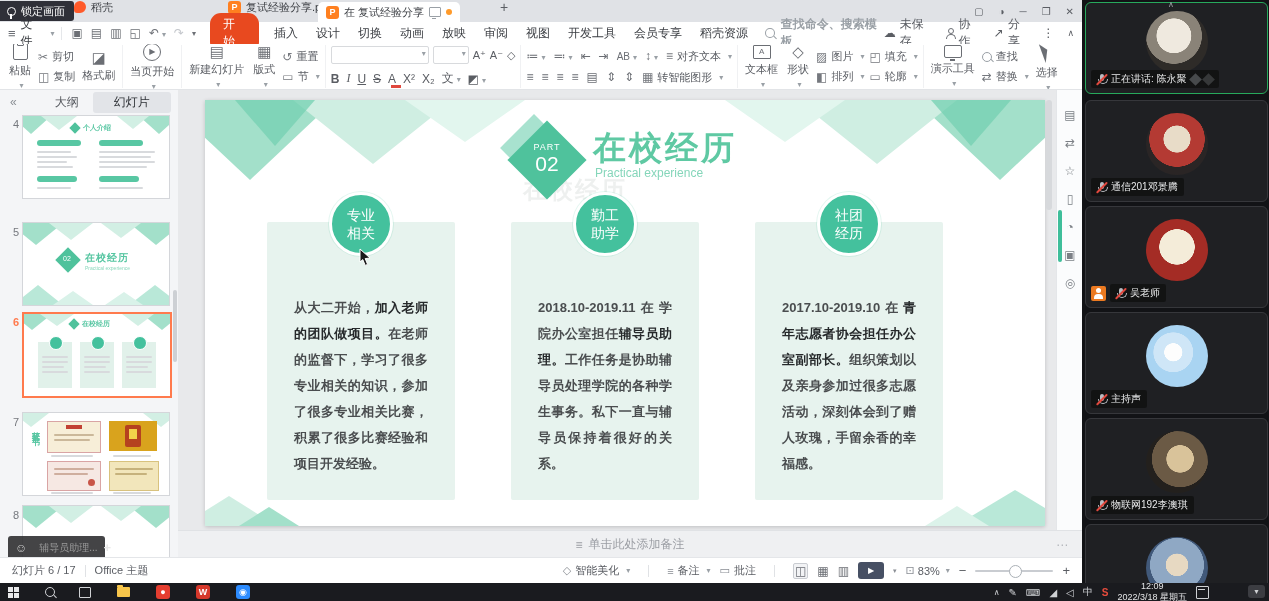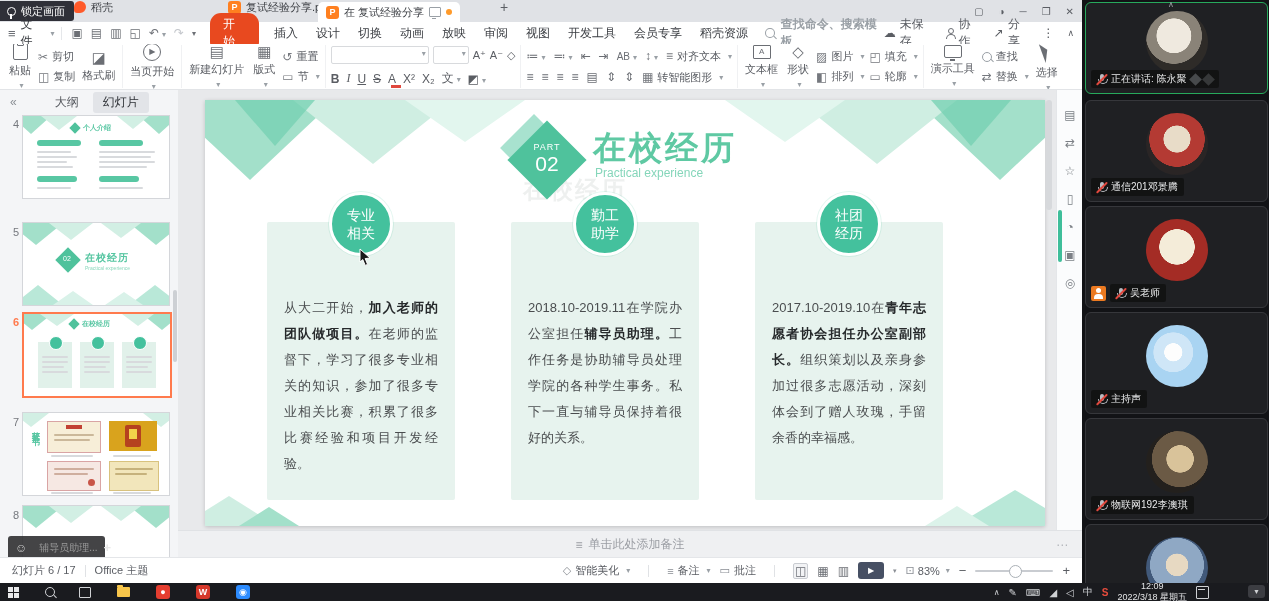--- a/index.html
+++ b/index.html
@@ -54,21 +54,21 @@
   .clip-ic{width:13px;height:15px;border:1.3px solid #6b6e74;border-radius:2px;position:relative;}
   .clip-ic::before{content:"";position:absolute;left:3px;top:-3px;width:5px;height:3px;background:#fff;border:1.3px solid #6b6e74;border-radius:1px;}
   .play-circ{width:16px;height:16px;border:1.3px solid #6b6e74;border-radius:50%;display:flex;align-items:center;justify-content:center;font-size:8px;color:#6b6e74;}
   .mon-ic{width:16px;height:11px;border:1.3px solid #6b6e74;border-radius:2px;position:relative;}
   .mon-ic::after{content:"";position:absolute;left:5px;bottom:-4px;width:5px;height:2px;background:#6b6e74;}
   .cur-ic{width:0;height:0;border-left:6px solid #6b6e74;border-right:4px solid transparent;border-bottom:12px solid transparent;border-top:8px solid transparent;transform:rotate(-20deg);}
   .tbx-ic{width:16px;height:12px;border:1.3px solid #6b6e74;border-radius:1px;font-size:8px;color:#6b6e74;display:flex;align-items:center;justify-content:center;}
   
   .spanel{position:absolute;left:0;top:90px;width:178px;height:467px;background:#f4f5f7;border-right:1px solid #dfe1e4;overflow:hidden;}
   .sphead{position:absolute;left:0;top:0;width:100%;height:24px;display:flex;align-items:center;font-size:12px;color:#55585e;}
-  .sptab-active{background:#e2e4e8;border-radius:3px;padding:2px 10px;color:#2f3237;}
+  .sptab-active{background:#e2e4e8;border-radius:3px;padding:2px 21px;color:#2f3237;}
   .thumb{position:absolute;left:22px;width:146px;height:82px;background:#fff;border:1px solid #d4d6da;overflow:hidden;}
   .thumb.sel{border:2px solid #ff7a4d;}
   .tnum{position:absolute;left:7px;width:12px;text-align:right;font-size:11px;color:#75787e;}
   .tnum.sel{color:#ff7a4d;font-weight:bold;}
   .tri{position:absolute;clip-path:polygon(0 0,100% 0,50% 100%);}
   .triu{position:absolute;clip-path:polygon(50% 0,0 100%,100% 100%);}
   .gline{position:absolute;height:2px;background:#d8dadd;border-radius:1px;}
   .gpill{position:absolute;height:6px;background:#58c7a3;border-radius:3px;}
   .minidi{position:absolute;width:8px;height:8px;background:#4fc29c;transform:rotate(45deg);}
   .scrlthumb{position:absolute;right:1px;width:4px;background:#cdd0d4;border-radius:2px;}
@@ -83,22 +83,22 @@
   .editor{position:absolute;left:178px;top:90px;width:878px;height:440px;background:#e8e9eb;overflow:hidden;}
   .slide{position:absolute;left:27px;top:10px;width:840px;height:426px;background:#fff;box-shadow:0 1px 4px rgba(0,0,0,.18);overflow:hidden;}
   .diamond{position:absolute;transform:rotate(45deg);}
   .slide-title{font-size:33px;font-weight:bold;color:#5fc9a3;letter-spacing:3px;}
   .slide-sub{font-size:12px;color:#85d6ba;}
   .ghost{color:rgba(40,60,50,.08);font-size:24px;font-weight:bold;letter-spacing:2px;}
   .colpanel{position:absolute;top:122px;width:188px;height:278px;background:#e7f3ee;border-radius:2px;}
   .colcirc{position:absolute;top:92px;width:64px;height:64px;border-radius:50%;background:#44c19d;border:3px solid #fff;
     box-sizing:border-box;display:flex;flex-direction:column;align-items:center;justify-content:center;color:#fff;
     font-size:14px;line-height:1.3;box-shadow:0 0 0 1px rgba(68,193,157,.15);}
-  .coltext{position:absolute;top:195px;width:188px;padding:0 17px;box-sizing:border-box;font-size:13px;color:#4a4d4f;
-    line-height:26px;text-align:justify;}
+  .coltext{position:absolute;top:195px;width:188px;padding:0 27px;box-sizing:border-box;font-size:13px;color:#4a4d4f;
+    line-height:26px;text-align:justify;font-weight:bold;}
   .coltext b{color:#26292b;}
   .rstrip{position:absolute;left:1056px;top:90px;width:26px;height:440px;background:#fbfcfd;border-left:1px solid #e4e6e9;}
   .rstrip .ri{display:block;text-align:center;font-size:12px;color:#7c8086;margin:14px 0;}
   .teal-pill{position:absolute;left:1px;top:120px;width:4px;height:52px;background:#3fbe9a;border-radius:2px;}
   
   .notesbar{position:absolute;left:178px;top:530px;width:904px;height:27px;background:#eff0f2;border-top:1px solid #e0e2e5;
     display:flex;align-items:center;justify-content:center;font-size:12px;color:#9a9da3;gap:6px;}
   .notesbar .dots{position:absolute;right:14px;color:#b3b6bb;font-size:12px;}
   .statusbar{position:absolute;left:0;top:557px;width:1082px;height:26px;background:#fff;border-top:1px solid #e4e6e9;
     display:flex;align-items:center;font-size:11px;color:#5a5d63;box-sizing:border-box;padding:0 12px;}

